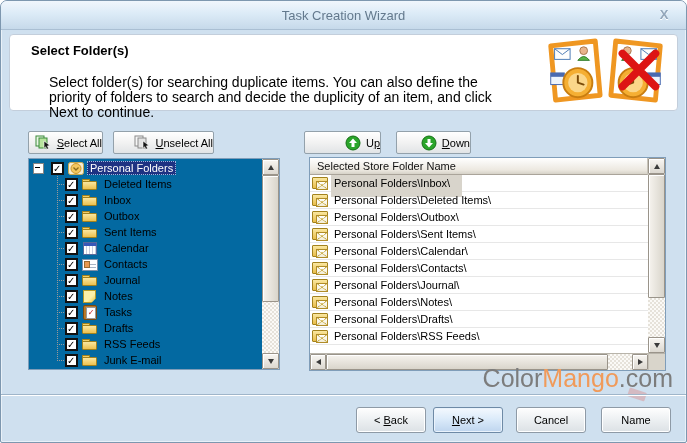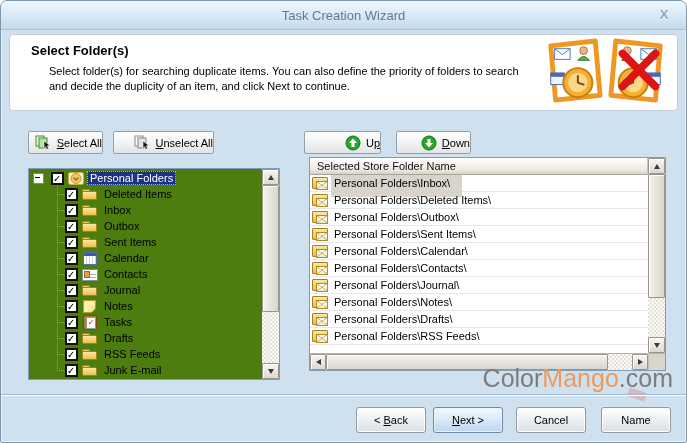--- a/index.html
+++ b/index.html
@@ -7,33 +7,33 @@
   .dialog{position:absolute;inset:0;background:#cfe0ef;border:1px solid #7d97af;border-radius:7px 7px 2px 2px;overflow:hidden;box-sizing:border-box;box-shadow:inset 0 0 0 1px rgba(255,255,255,.55);}
 
   
   .titlebar{position:absolute;left:0;top:0;right:0;height:28px;background:linear-gradient(#f0f6fc,#dcebf7 45%,#c6d9ea);border-bottom:1px solid #aabfd3;display:flex;align-items:center;justify-content:center;}
   .title{font-size:13px;color:#63798d;}
   .close{position:absolute;right:9px;top:4px;width:26px;height:19px;display:flex;align-items:center;justify-content:center;font-size:13px;font-weight:bold;color:#92a6ba;text-shadow:0 1px 0 #fff;cursor:default;}
 
   
   .header-panel{position:absolute;left:8px;top:33px;width:669px;height:77px;background:#fff;border:1px solid #c3cedb;border-radius:4px;box-sizing:border-box;}
   .hdr-title{position:absolute;left:21px;top:8px;font-size:13px;font-weight:bold;color:#000;}
-  .hdr-desc{position:absolute;left:39px;top:29px;width:474px;font-size:11px;line-height:15px;color:#000;}
+  .hdr-desc{position:absolute;left:39px;top:40px;width:474px;font-size:14px;line-height:15px;color:#000;}
   .hdr-icons{position:absolute;right:8px;top:3px;display:flex;gap:3px;}
 
   
   .tbtn{position:absolute;height:23px;display:flex;align-items:center;justify-content:flex-end;gap:5px;border:1px solid #93a1ab;border-radius:2px;background:linear-gradient(#ffffff,#f2f2f2 50%,#e1e4e6);font-size:11px;color:#000;box-sizing:border-box;cursor:default;}
   #btn-select-all{left:27px;top:130px;width:75px;}
   #btn-unselect-all{left:112px;top:130px;width:101px;}
   #btn-up{left:303px;top:130px;width:77px;}
   #btn-down{left:395px;top:130px;width:75px;}
   .mn{text-decoration:underline;}
 
   
-  .tree{position:absolute;left:27px;top:167px;width:252px;height:212px;background:#4d7c0f;border:1px solid #7f9db9;box-sizing:border-box;}
+  .tree{position:absolute;left:27px;top:157px;width:252px;height:212px;background:#0369a1;border:1px solid #7f9db9;box-sizing:border-box;}
   .tree-inner{position:absolute;left:0;top:1px;right:17px;bottom:0;overflow:hidden;}
   .vline{position:absolute;left:28px;top:14px;width:1px;height:188px;background-image:linear-gradient(#9a9a9a 1px,transparent 1px);background-size:1px 2px;}
   .trow{position:relative;height:16px;display:flex;align-items:center;font-size:11px;color:#000;white-space:nowrap;}
   .trow.root{padding-left:4px;}
   .trow.child{padding-left:36px;}
   .trow.child::before{content:"";position:absolute;left:28px;top:8px;width:8px;height:1px;background-image:linear-gradient(90deg,#9a9a9a 1px,transparent 1px);background-size:2px 1px;}
   .exp{width:9px;height:9px;background:#fff;border:1px solid #848484;position:relative;margin-right:7px;flex:none;}
   .exp::after{content:"";position:absolute;left:1px;top:3px;width:5px;height:1px;background:#000;}
   .cb{width:13px;height:13px;background:#fff;border:2px solid #101010;box-sizing:border-box;position:relative;margin-right:4px;flex:none;}
   .cb::after{content:"\2713";position:absolute;left:0px;top:-2px;font:bold 10px/13px "DejaVu Sans",sans-serif;color:#000;}

